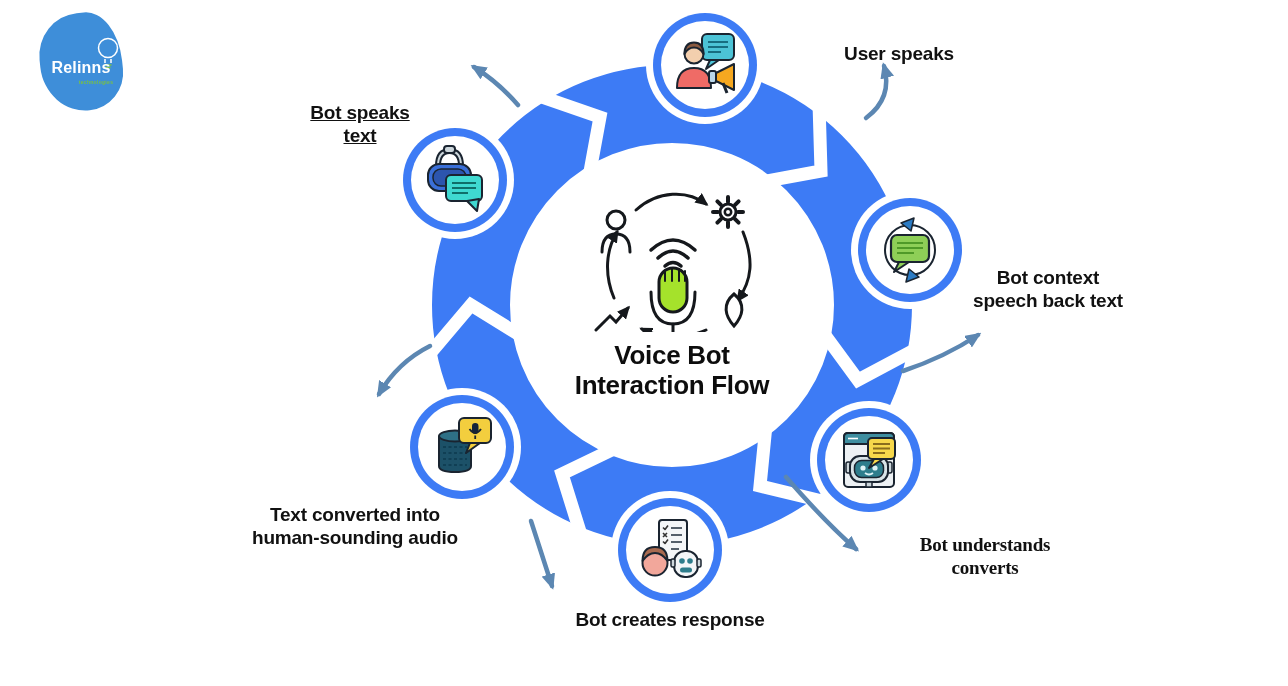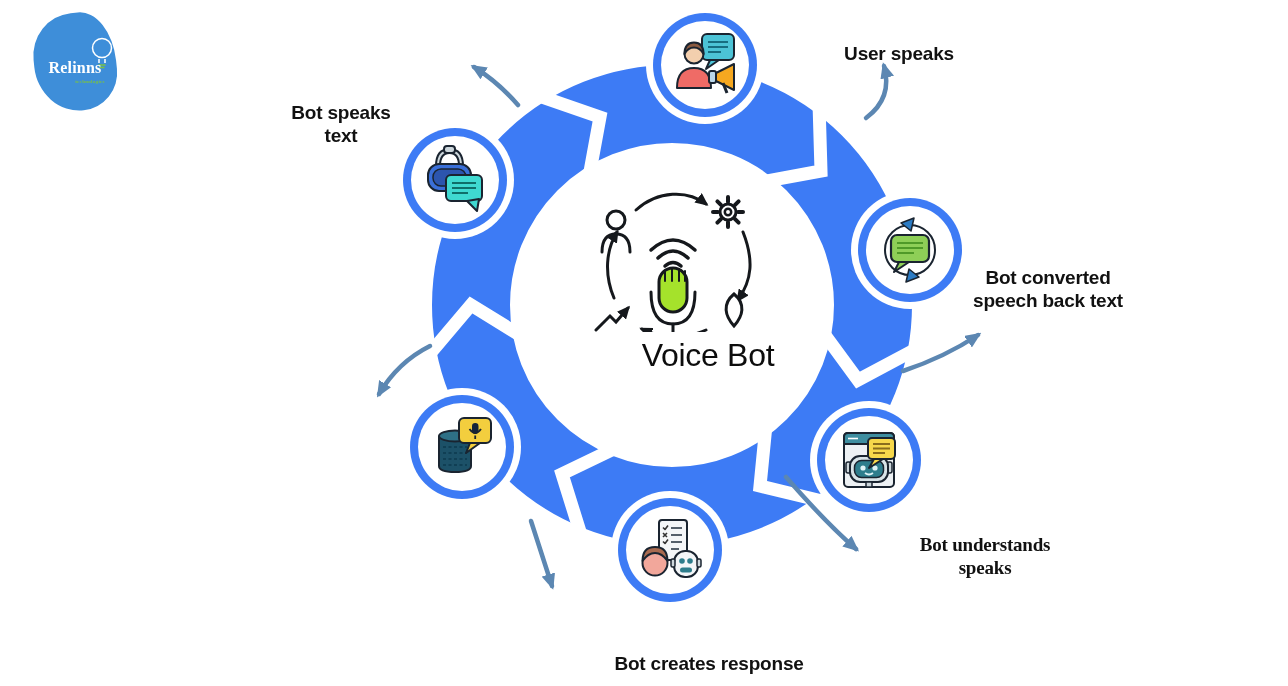--- a/index.html
+++ b/index.html
@@ -5,37 +5,37 @@
   * { margin:0; padding:0; box-sizing:border-box; }
   body { background:#e8e8e8; font-family:"Liberation Sans", sans-serif; }
   .canvas{
     position:relative; width:1288px; height:686px; background:#ffffff;
     overflow:hidden; margin:0 auto;
   }
   .main-svg{ position:absolute; left:0; top:0; width:1288px; height:686px; }
   .node-icon{ position:absolute; width:72px; height:72px; }
   .center-icon{ position:absolute; left:588px; top:180px; width:170px; height:152px; }
   .center-title{
-    position:absolute; left:708px; top:340px; transform:translateX(-50%);
-    width:320px; text-align:center; font-size:32px; font-weight:400;
+    position:absolute; left:672px; top:340px; transform:translateX(-50%);
+    width:320px; text-align:center; font-size:26px; font-weight:700;
     color:#0d0d0d; line-height:30px; letter-spacing:-0.3px;
   }
   .flow-label{
     position:absolute; transform:translateX(-50%); text-align:center;
     font-size:19px; font-weight:800; color:#111; line-height:23px;
     letter-spacing:-0.2px; white-space:nowrap;
   }
   .lbl-user-speaks{ left:899px; top:42px; }
   .lbl-bot-converts{ left:1048px; top:266px; }
   .lbl-bot-understands{ left:985px; top:533px;font-family:Liberation Serif, serif; }
-  .lbl-bot-creates{ left:709px; top:608px;margin-top:44px; }
+  .lbl-bot-creates{ left:670px; top:608px; }
   .lbl-text-audio{ left:355px; top:503px; }
-  .lbl-bot-speaks-back{ left:341px; top:101px; }
+  .lbl-bot-speaks-back{ left:360px; top:101px;text-decoration:underline; }
   .logo{
-    position:absolute; left:34px; top:13px; width:82px; height:100px;font-family:Liberation Serif, serif;
+    position:absolute; left:40px; top:13px; width:82px; height:100px;
   }
   .logo-blob{
     position:absolute; left:0; top:0; width:82px; height:98px; background:#3e8ed9;
     border-radius:58% 46% 52% 62% / 50% 60% 44% 56%;
     transform:rotate(-6deg);
   }
   .logo-brand{
     position:absolute; left:0; top:46px; width:82px; text-align:center;
     color:#ffffff; font-size:16px; font-weight:800; letter-spacing:0.2px;
   }
@@ -157,20 +157,21 @@
         <path d="M85,144 V154"></path>
           <path d="M72,154 H98"></path>
       </g>
 
       <path d="M146,146 C137,136 134,124 146,114 C158,124 155,136 146,146 Z" fill="#ffffff"></path>
     </g>
   </svg>
 
   <div class="center-title">
     <div>Voice Bot</div>
+    <div>Interaction Flow</div>
   </div>
 
   <svg class="node-icon" style="left:669px; top:29px;" viewBox="0 0 72 72">
     <g stroke="#1a2430" stroke-width="2" stroke-linejoin="round">
       <rect x="33" y="5" width="32" height="26" rx="5" fill="#4CC3D6"></rect>
       <path d="M41 31 L37 40 L50 31 Z" fill="#4CC3D6"></path>
       <path d="M39 13 H59 M39 18 H59 M39 23 H52" stroke="#176d80" fill="none"></path>
       <circle cx="25" cy="25" r="9.5" fill="#f3cfae"></circle>
       <path d="M15.5 25 Q15.5 13.5 25 13.5 Q34.5 13.5 34.5 25 Q31 18.5 25 18.5 Q19 18.5 15.5 25 Z" fill="#8a5a40"></path>
       <path d="M8 59 Q8 39 25 39 Q42 39 42 59 Z" fill="#ef6b66"></path>
@@ -250,29 +251,33 @@
       <rect x="27" y="31" width="36" height="26" rx="5" fill="#3fd9d1"></rect>
       <path d="M33 39 h24 M33 44 h24 M33 49 h16" stroke="#0f6e6a" stroke-width="2.2" fill="none"></path>
       <path d="M48 57 L58 67 L60 55 Z" fill="#3fd9d1"></path>
     </g>
   </svg>
 
   <div class="flow-label lbl-user-speaks">
     <div>User speaks</div>
   </div>
   <div class="flow-label lbl-bot-converts">
-    <div>Bot converted</div>
+    <div>Bot context</div>
     <div>speech back text</div>
   </div>
   <div class="flow-label lbl-bot-understands">
     <div>Bot understands</div>
-    <div>speaks</div>
+    <div>converts</div>
   </div>
   <div class="flow-label lbl-bot-creates">
     <div>Bot creates response</div>
+  </div>
+  <div class="flow-label lbl-text-audio">
+    <div>Text converted into</div>
+    <div>human-sounding audio</div>
   </div>
   <div class="flow-label lbl-bot-speaks-back">
     <div>Bot speaks</div>
     <div>text</div>
   </div>
 
   <div class="logo">
     <div class="logo-blob"></div>
     <svg class="logo-bulb" width="24" height="34" viewBox="0 0 24 34">
       <circle cx="12" cy="11" r="9.5" fill="none" stroke="#ffffff" stroke-width="1.5"></circle>

